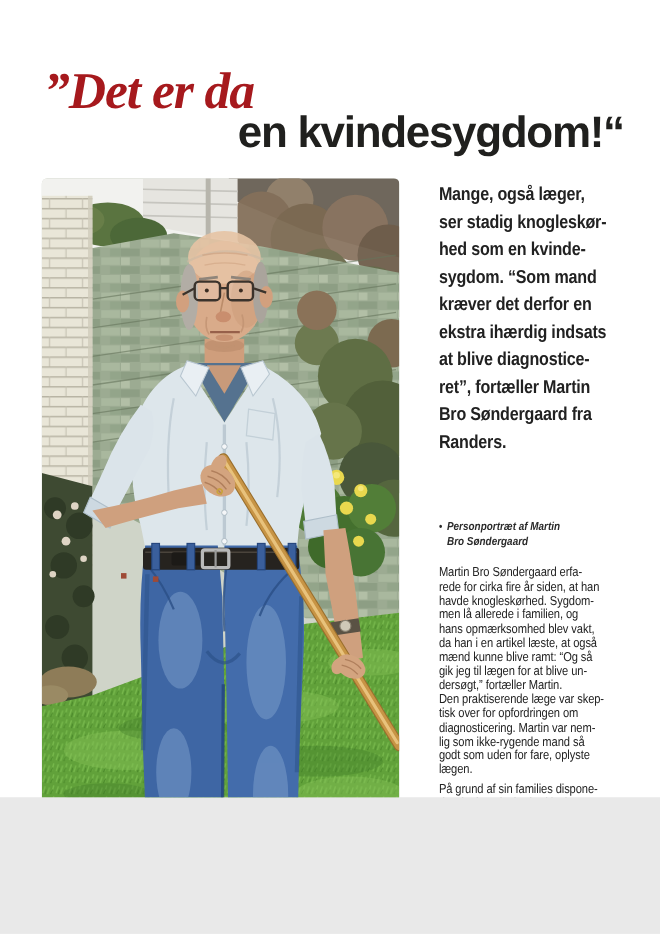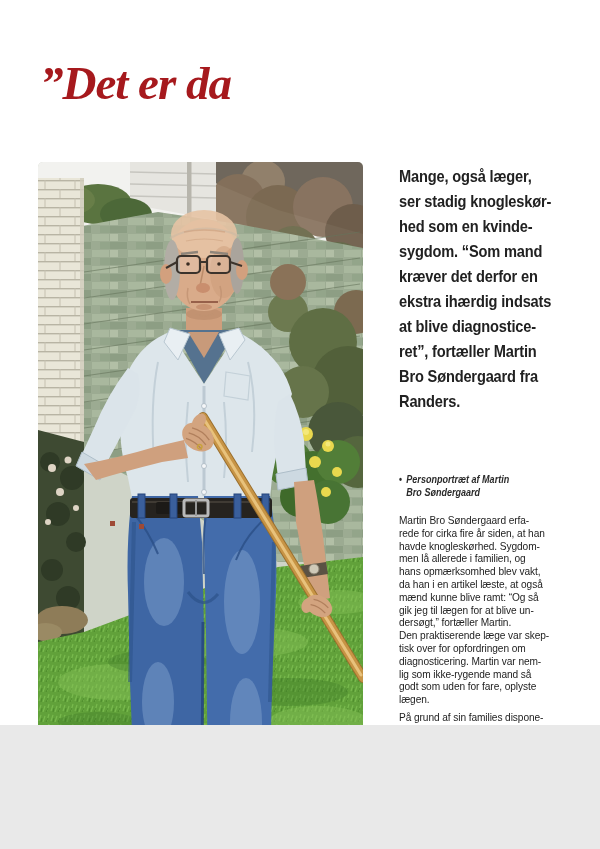--- a/index.html
+++ b/index.html
@@ -64,20 +64,21 @@
     font-family:"Liberation Serif", serif; font-style:italic; font-weight:700;
     color:#1b1b1b; font-size:11.5px;text-align:center;
   }
 </style>
 </head>
 <body>
 
 <div class="page">
 
   <div class="title-red">”Det er da</div>
+  <div class="title-black">en kvindesygdom!“</div>
 
   <div class="photo">
     <svg width="325" height="621" viewBox="0 0 325 621" xmlns="http://www.w3.org/2000/svg">
       <defs>
         <pattern id="brick" width="30" height="18" patternUnits="userSpaceOnUse">
           <rect width="30" height="18" fill="#e9e6d8"></rect>
           <line x1="0" y1="0.7" x2="30" y2="0.7" stroke="#b8b4a4" stroke-width="1.4"></line>
           <line x1="0" y1="9.7" x2="30" y2="9.7" stroke="#b8b4a4" stroke-width="1.4"></line>
           <line x1="7" y1="0" x2="7" y2="9" stroke="#c5c1b1" stroke-width="1"></line>
           <line x1="22" y1="9" x2="22" y2="18" stroke="#c5c1b1" stroke-width="1"></line>

